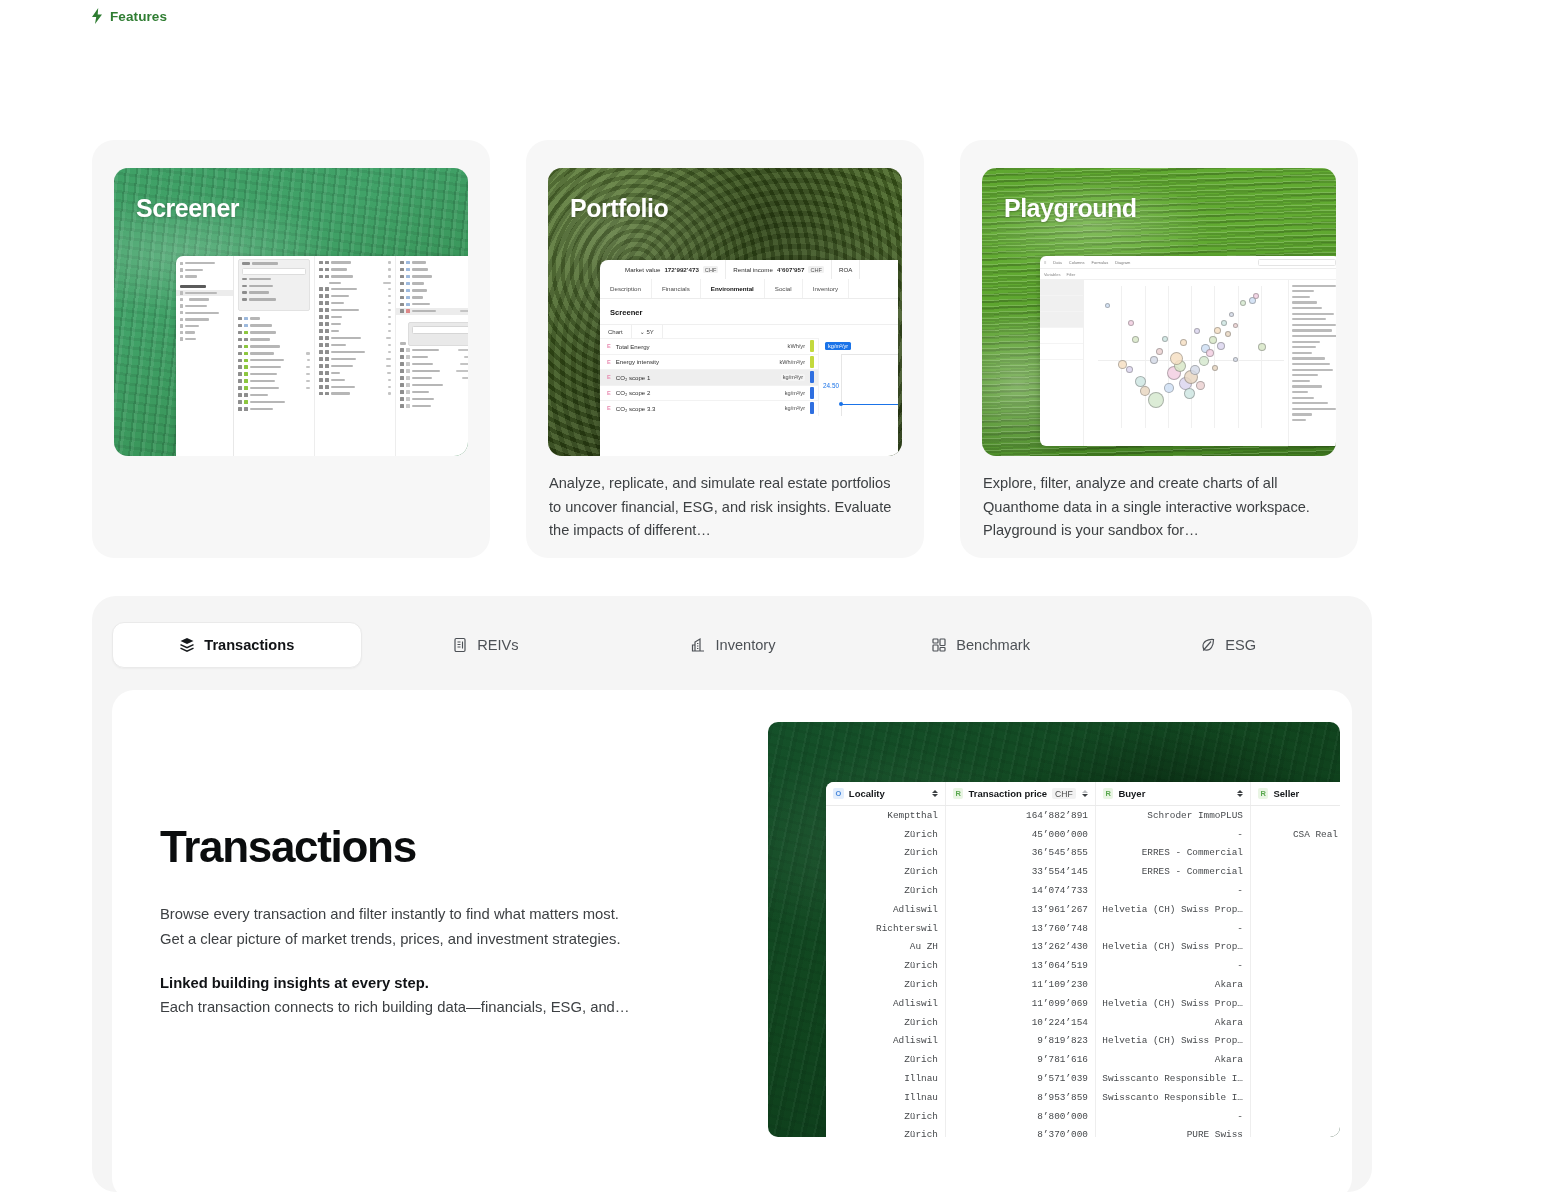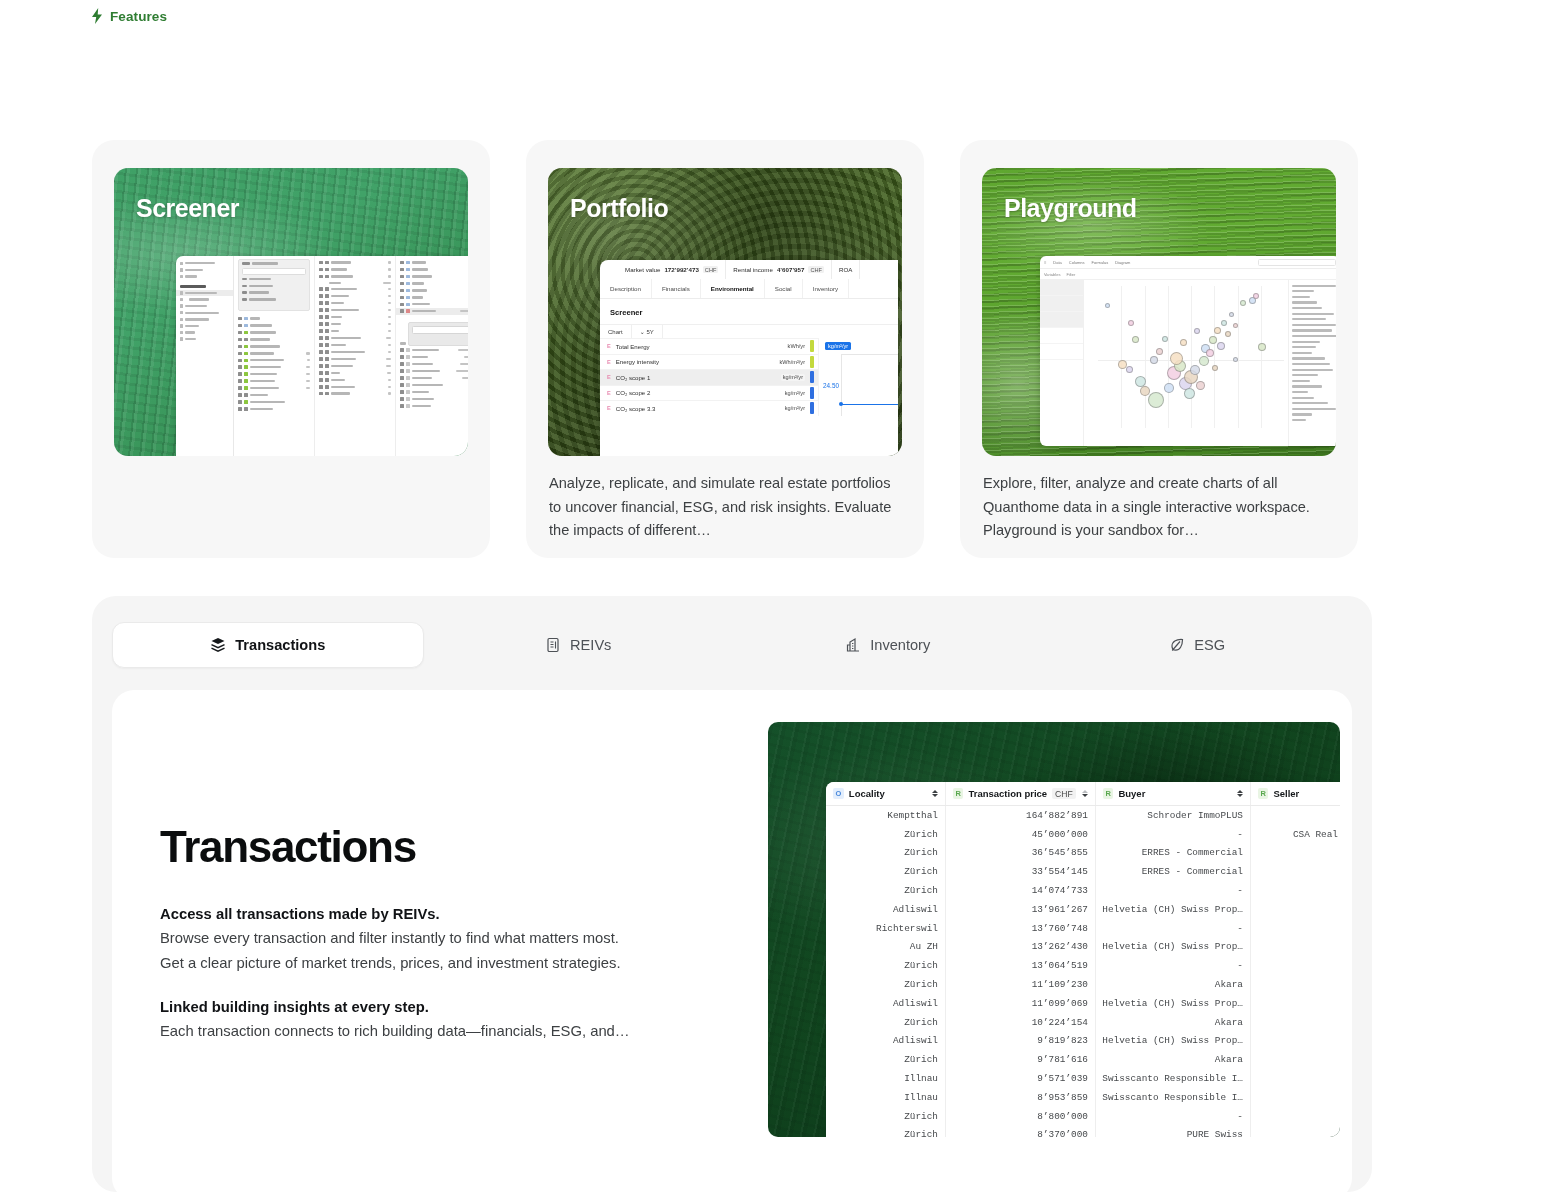--- a/index.html
+++ b/index.html
@@ -939,32 +939,42 @@
               <path d="M5 14V5l5-3v12" stroke="#4d5156" stroke-width="1.2" fill="none"></path>
               <path d="M5 8H2.5v6H14" stroke="#4d5156" stroke-width="1.2" fill="none"></path>
               <path d="M7 6.5h1.4M7 9h1.4M7 11.5h1.4" stroke="#4d5156" stroke-width="1"></path>
             </svg>
         </span>
         <span>Inventory</span>
       </div>
       <div class="tab">
         <span>
           <svg width="16" height="16" viewBox="0 0 16 16">
+              <rect x="2" y="2" width="5" height="4" rx=".8" stroke="#4d5156" stroke-width="1.2" fill="none"></rect>
+              <rect x="9" y="2" width="5" height="6.5" rx=".8" stroke="#4d5156" stroke-width="1.2" fill="none"></rect>
+              <rect x="2" y="8" width="5" height="6" rx=".8" stroke="#4d5156" stroke-width="1.2" fill="none"></rect>
+              <rect x="9" y="10.5" width="5" height="3.5" rx=".8" stroke="#4d5156" stroke-width="1.2" fill="none"></rect>
+            </svg>
+        </span>
+        <span>Benchmark</span>
+      </div>
+      <div class="tab">
+        <span>
+          <svg width="16" height="16" viewBox="0 0 16 16">
               <path d="M13.5 2.5C7 2 3 5 3 9.2c0 2.3 1.6 4 3.7 4 4 0 6.8-4.4 6.8-10.7z" stroke="#4d5156" stroke-width="1.2" fill="none"></path>
               <path d="M3.2 13.5 11 4.5" stroke="#4d5156" stroke-width="1.2"></path>
             </svg>
         </span>
         <span>ESG</span>
       </div>
     </div>
 
     <div class="inner">
       <h2 class="tx-title">Transactions</h2>
       <div class="tx-body">
-        <div class="tx-h">Access all transactions made by REIVs.</div>
         <div class="tx-p">Browse every transaction and filter instantly to find what matters most.</div>
         <div class="tx-p">Get a clear picture of market trends, prices, and investment strategies.</div>
         <div class="tx-gap"></div>
         <div class="tx-h">Linked building insights at every step.</div>
         <div class="tx-p">Each transaction connects to rich building data—financials, ESG, and…</div>
       </div>
 
       <div class="shot">
         <div class="card-media-bg tex-dark"></div>
         <div class="shot-table">

